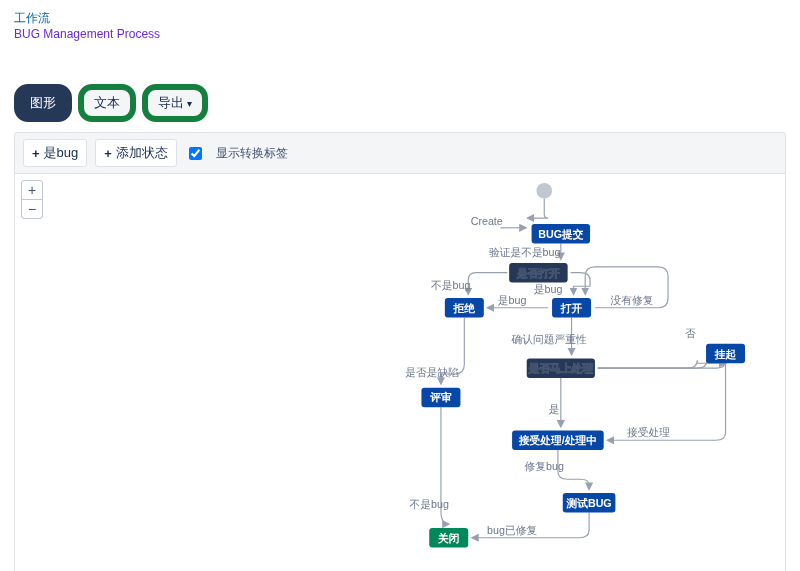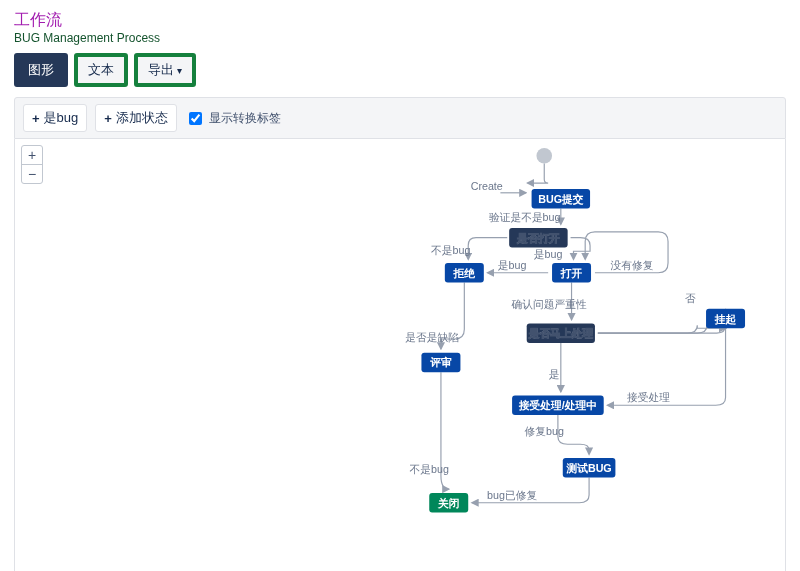--- a/index.html
+++ b/index.html
@@ -1,31 +1,31 @@
 <!DOCTYPE html>
 <html><head>
 <meta charset="utf-8">
 <style>
   * { box-sizing: border-box; }
   body { margin: 0; font-family: -apple-system, Arial, sans-serif; font-size: 13px; color: #172B4D; background: #fff; }
   .page { padding: 10px 14px; }
-  .breadcrumb { color: #a21caf; font-size: 16px; }
+  .breadcrumb { color: #0369a1; font-size: 12px; }
   .title-row { display: flex; align-items: center; gap: 6px; margin: 2px 0 4px; }
   .title { font-size: 20px; font-weight: 600; }
   .edit-icon { color: #42526E; cursor: pointer; }
   .badge { background: #DFE1E6; color: #42526E; border-radius: 3px; padding: 1px 6px; font-size: 11px; }
-  .desc { color: #14532d; font-size: 12px; margin-bottom: 8px; }
+  .desc { color: #6d28d9; font-size: 12px; margin-bottom: 8px; }
   .tabs { display: flex; gap: 6px; margin-bottom: 10px; }
-  .tab { background: #F4F5F7; border: 4px solid #15803d; border-radius: 3px; padding: 4px 10px; font-size: 13px; cursor: pointer; }
+  .tab { background: #F4F5F7; border: 6px solid #15803d; border-radius: 14px; padding: 4px 10px; font-size: 13px; cursor: pointer; margin-top: 35px; }
   .tab.active { background: #253858; color: #fff; border-color: #253858; }
   .tab .chev { margin-left: 3px; font-size: 10px; }
   .toolbar { background: #F4F5F7; border: 1px solid #DFE1E6; border-radius: 3px 3px 0 0; padding: 6px 8px; display: flex; gap: 8px; align-items: center; }
   .btn { background: #fff; border: 1px solid #DFE1E6; border-radius: 3px; padding: 4px 8px; font-size: 13px; cursor: pointer; display: inline-flex; align-items: center; gap: 4px; }
   .plus { font-weight: bold; }
-  .chk { display: inline-flex; align-items: center; gap: 4px; color: #42526E; font-size: 12px; }
+  .chk { display: inline-flex; align-items: center; gap: 11px; color: #42526E; font-size: 12px; }
   .canvas-wrap { border: 1px solid #DFE1E6; border-top: none; position: relative; height: 440px; overflow: hidden; }
   .zoom { position: absolute; left: 6px; top: 6px; width: 22px; border: 1px solid #C1C7D0; border-radius: 3px; background: #fff; z-index: 5; }
   .zoom div { text-align: center; font-size: 14px; color: #42526E; padding: 1px 0; cursor: pointer; }
   .zoom div:first-child { border-bottom: 1px solid #C1C7D0; }
   svg.diagram { width: 100%; height: 100%; }
   .node-status { fill: #fff; stroke: #42526E; }
   .node-blue rect { fill: #0747A6; }
   .node-blue text, .node-green text { fill: #fff; font-size: 11px; font-weight: 600; text-anchor: middle; dominant-baseline: central; }
   .node-green rect { fill: #00875A; }
   .edge-lbl { fill: #6B778C; font-size: 11px; text-anchor: middle; }

